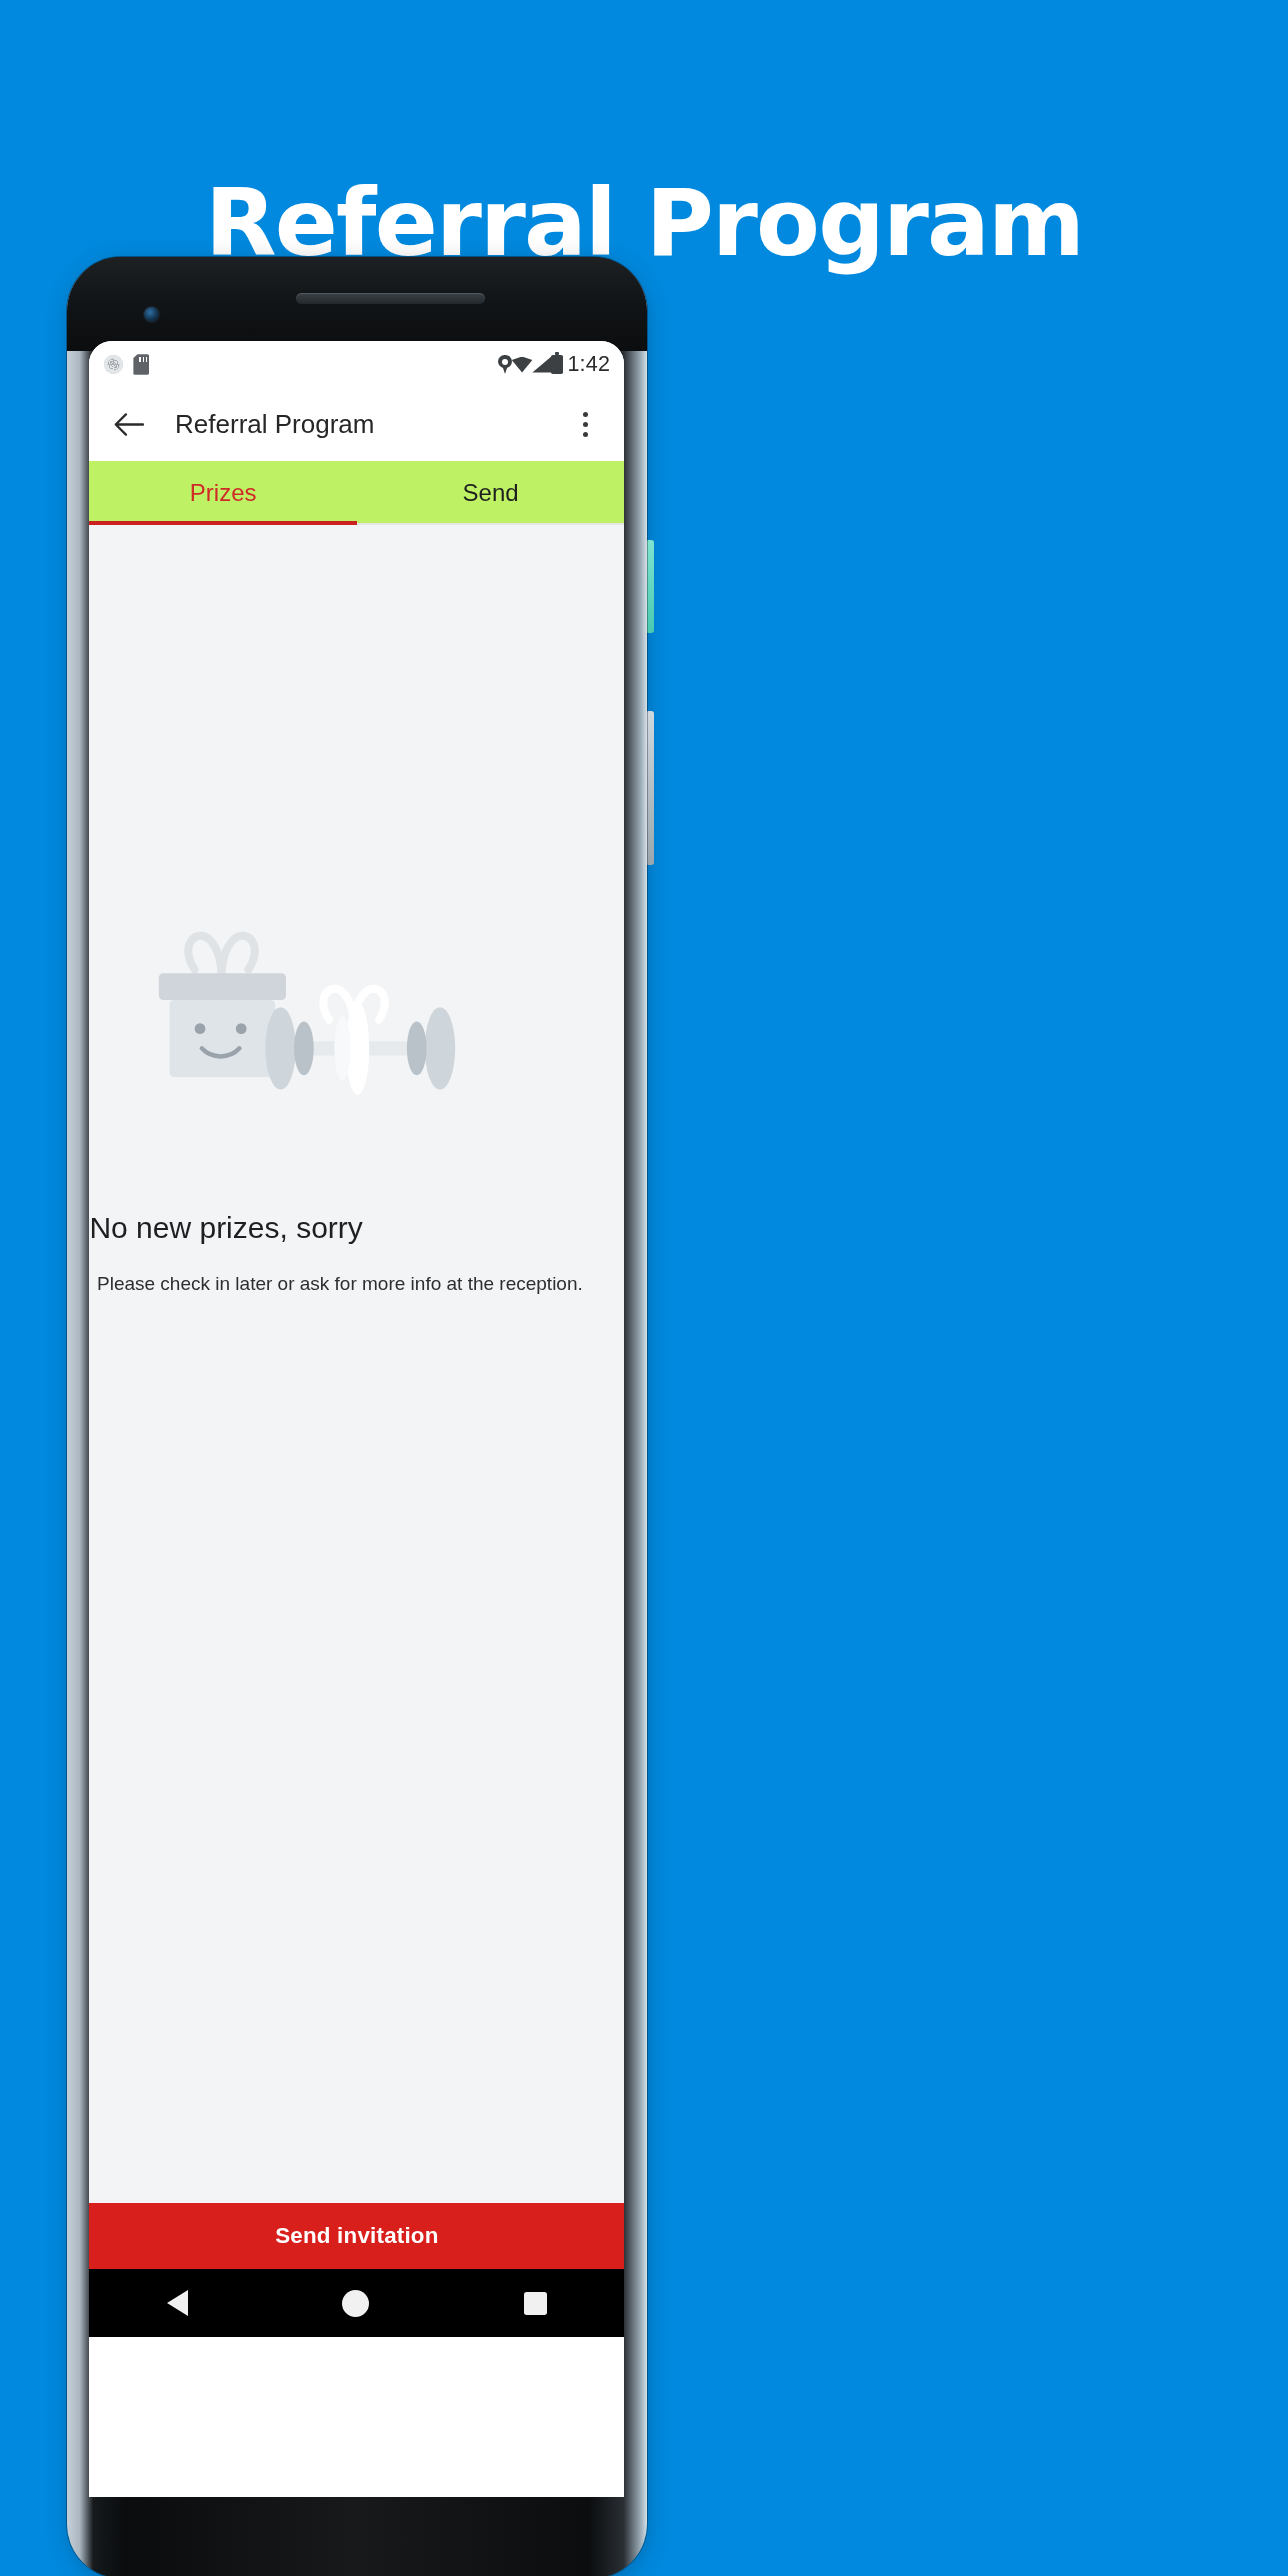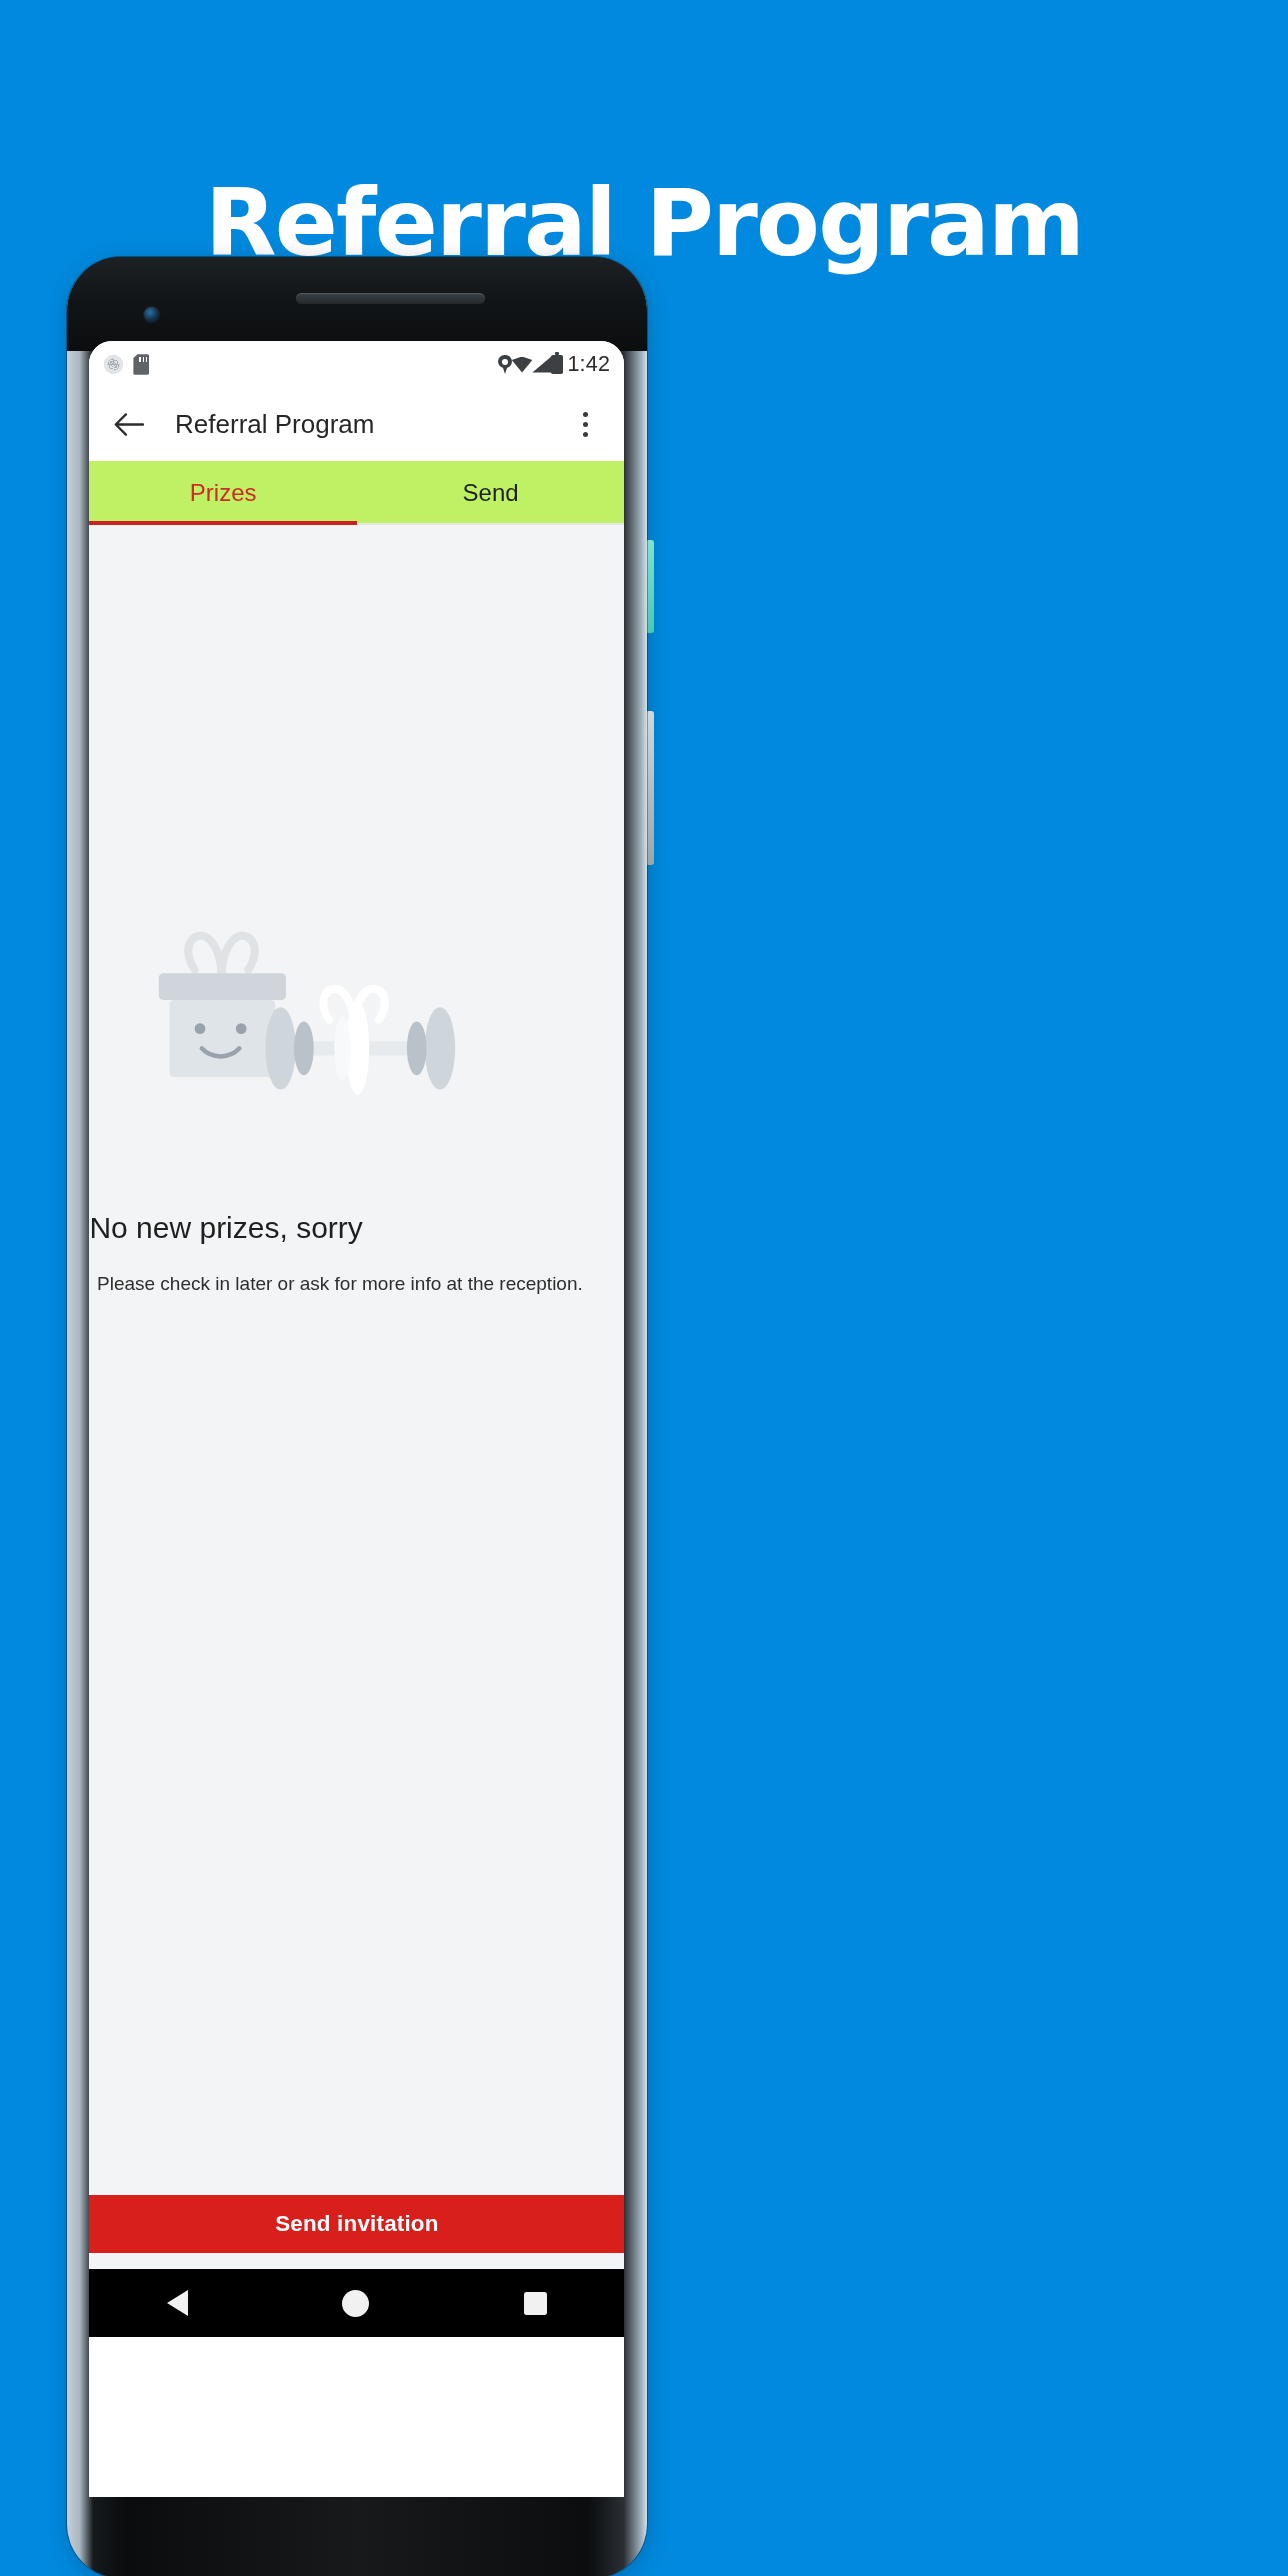--- a/index.html
+++ b/index.html
@@ -180,21 +180,21 @@
     font-family:"Liberation Sans",sans-serif;
   }
   .empty-body{
     margin-top:25px;font-size:19px;line-height:28px;color:#2e2e2e;
     text-align:center;width:501px;
   }
   .empty-body div{white-space:nowrap;}
 
   
   .cta{
-    position:absolute;left:0;right:0;bottom:16px;height:58px;background:#d81f1c;
+    position:absolute;left:0;right:0;bottom:0;height:66px;background:#d81f1c;
     display:flex;align-items:center;justify-content:center;
     color:#ffffff;font-size:22.4px;font-weight:bold;cursor:pointer;
     letter-spacing:0.2px;
   }
 
   
   .navbar{
     height:68px;background:#000000;display:flex;align-items:center;justify-content:space-around;
   }
   .nav-back{

